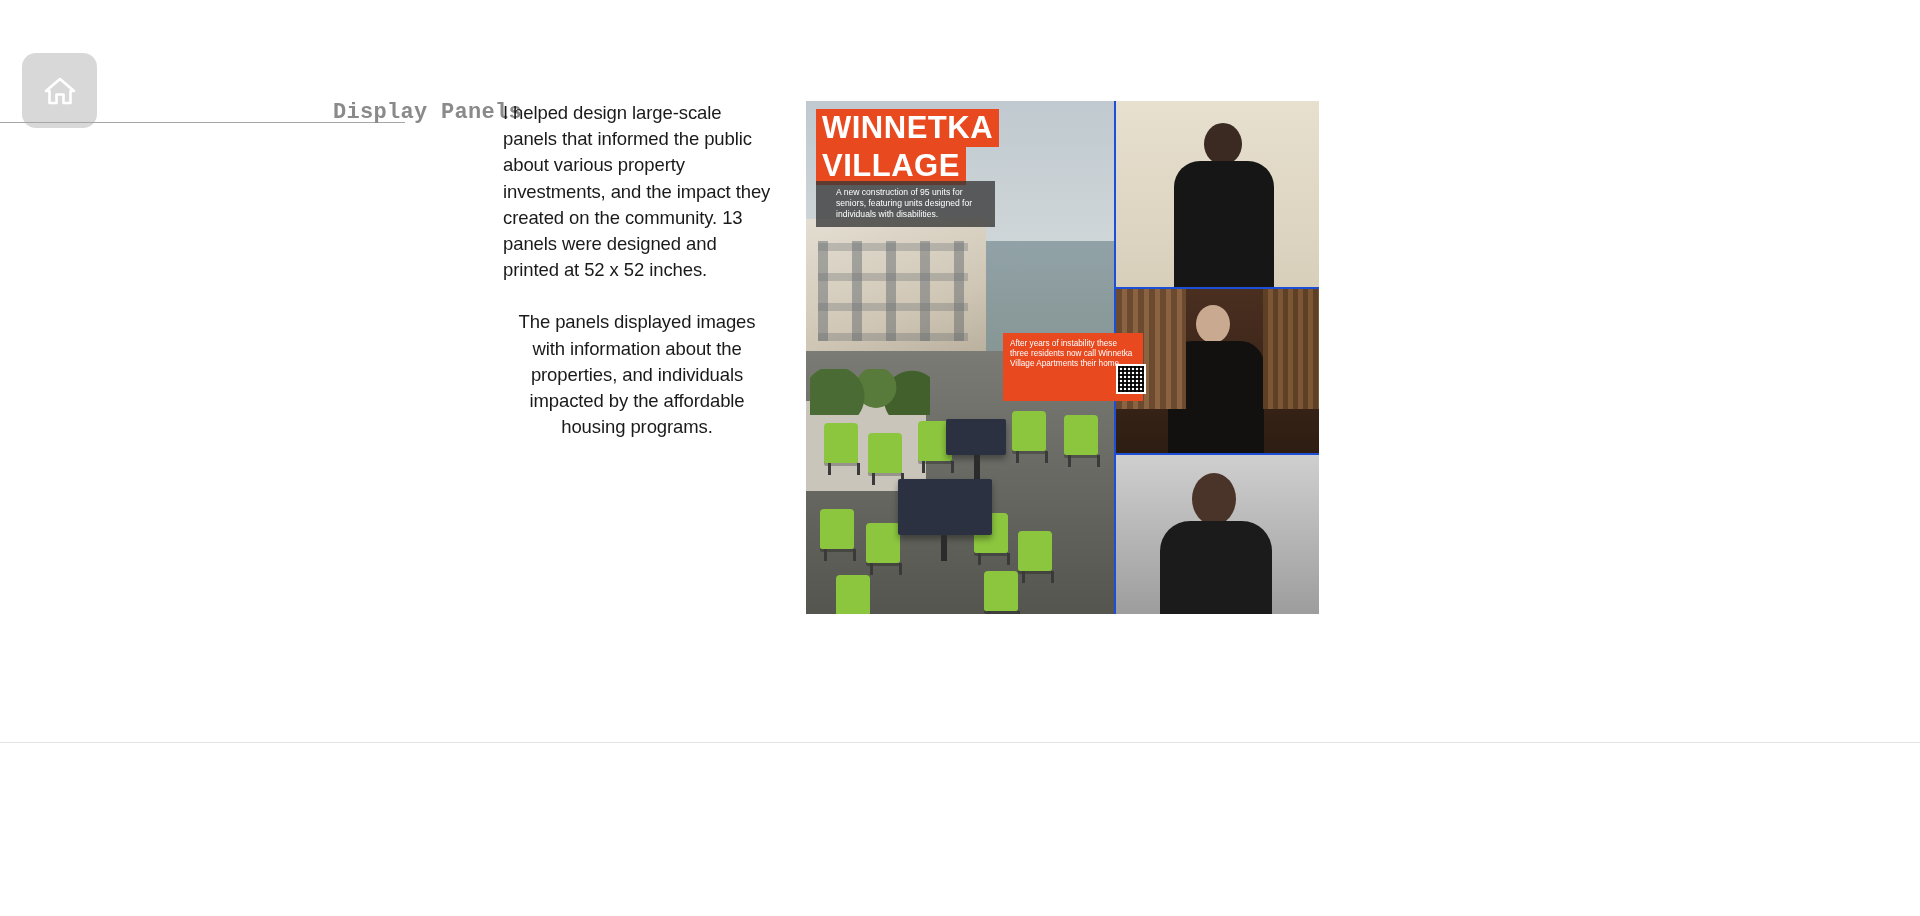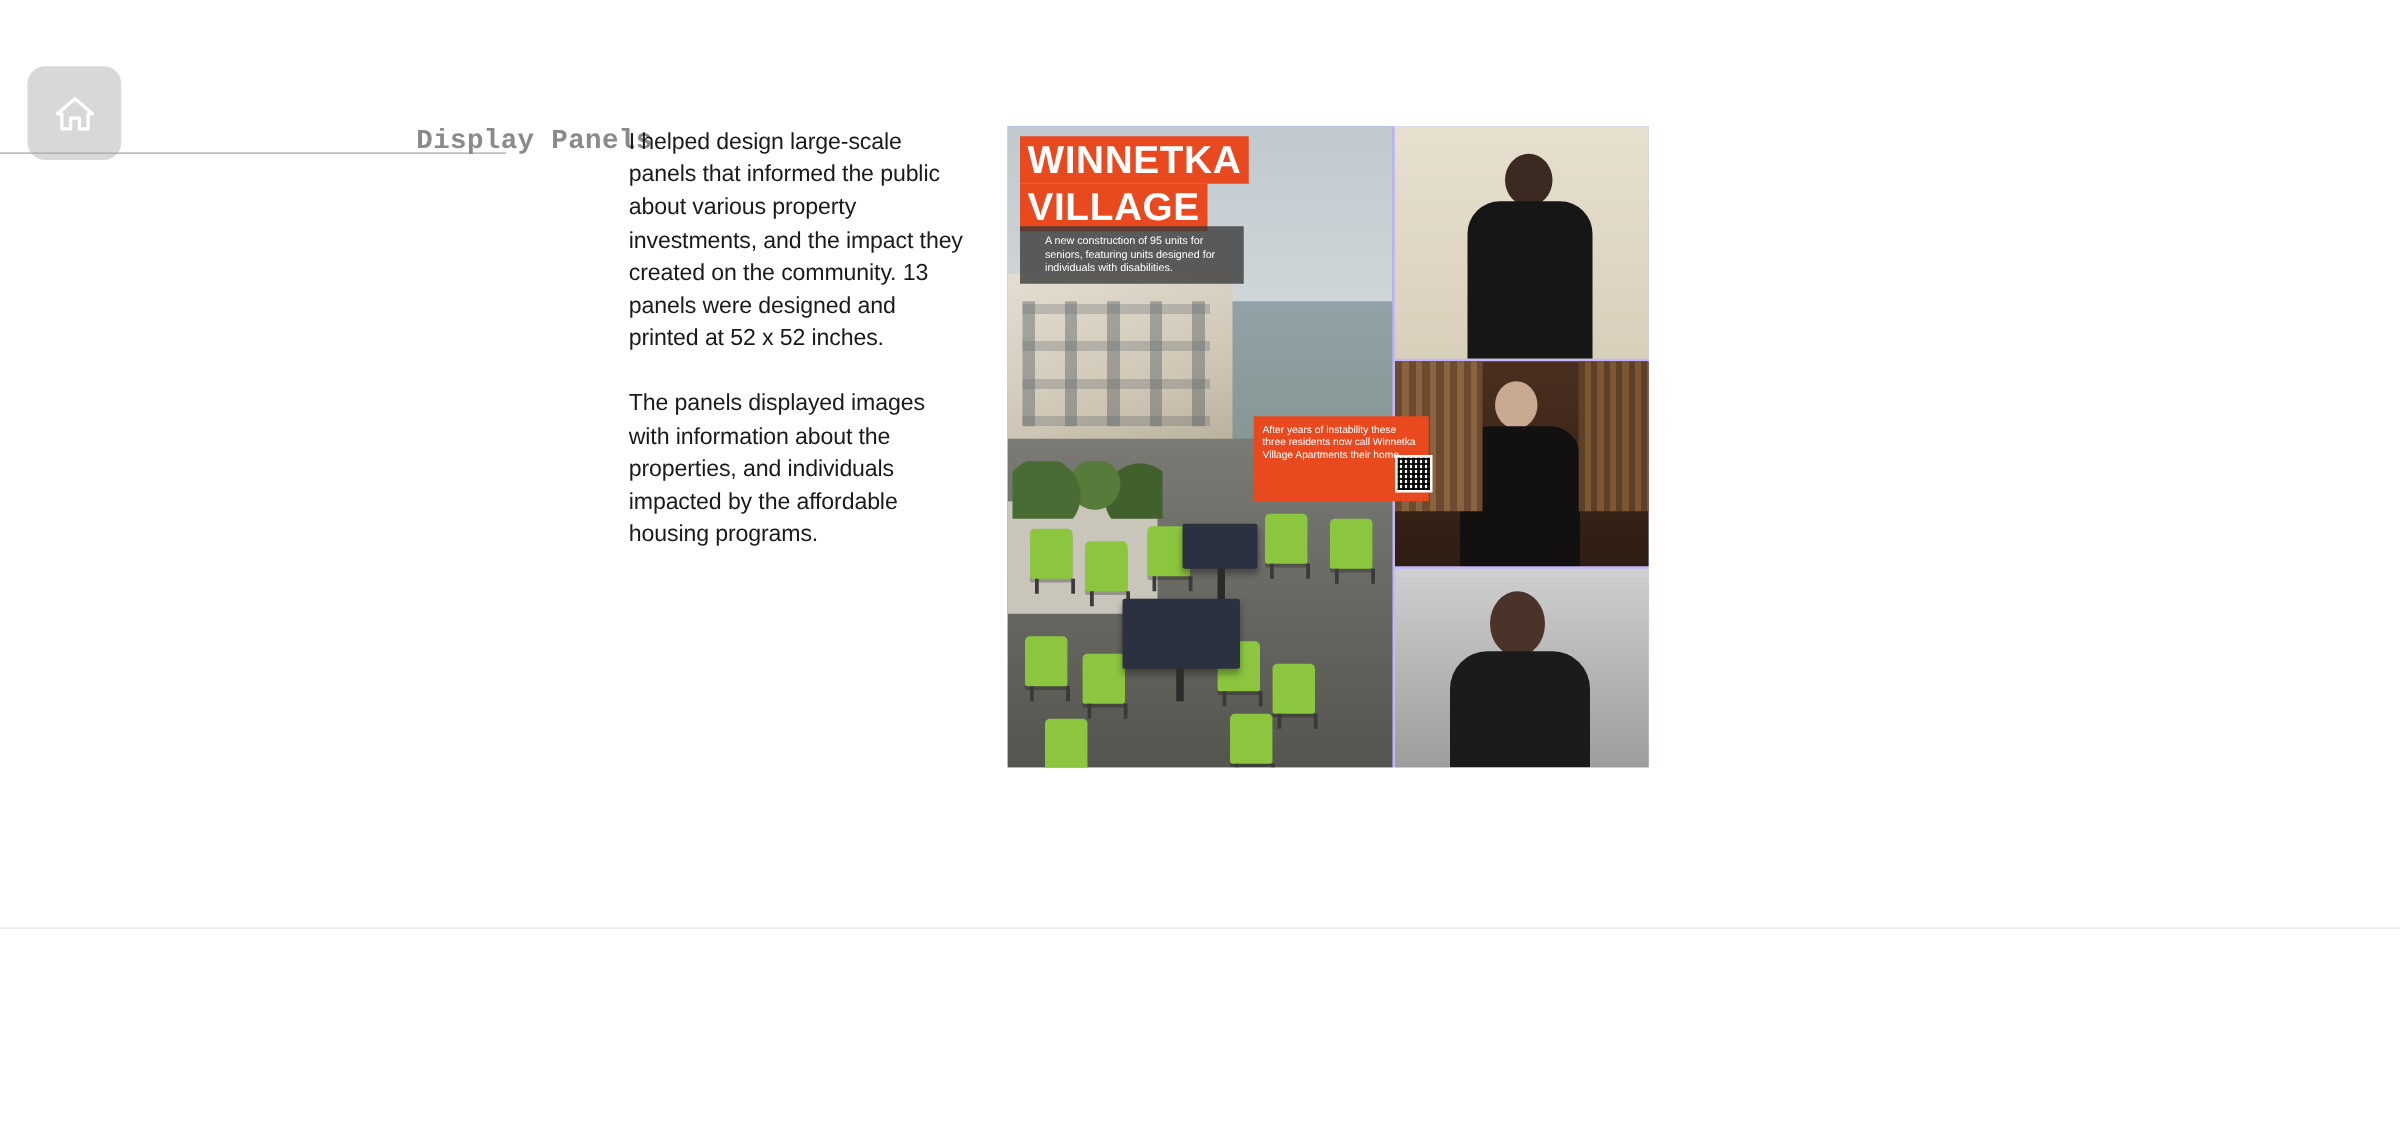--- a/index.html
+++ b/index.html
@@ -61,30 +61,30 @@
     position: absolute;
     left: 503px;
     top: 100px;
     width: 268px;
     font-size: 18.5px;
     line-height: 26.2px;
     color: #1a1a1a;
     letter-spacing: -0.1px;
   }
   .body-copy p { margin: 0; }
-  .body-copy p + p { margin-top: 26px; }
+  .body-copy p + p { margin-top: 26px; text-align: center; }
 
   
   .panel-figure {
     position: absolute;
     left: 806px;
     top: 101px;
     width: 513px;
     height: 513px;
-    background: #c4b5fd;
+    background: #1d4ed8;
     overflow: hidden;
   }
 
   
   .photo-courtyard {
     position: absolute;
     left: 0; top: 0;
     width: 308px;
     height: 513px;
     overflow: hidden;

